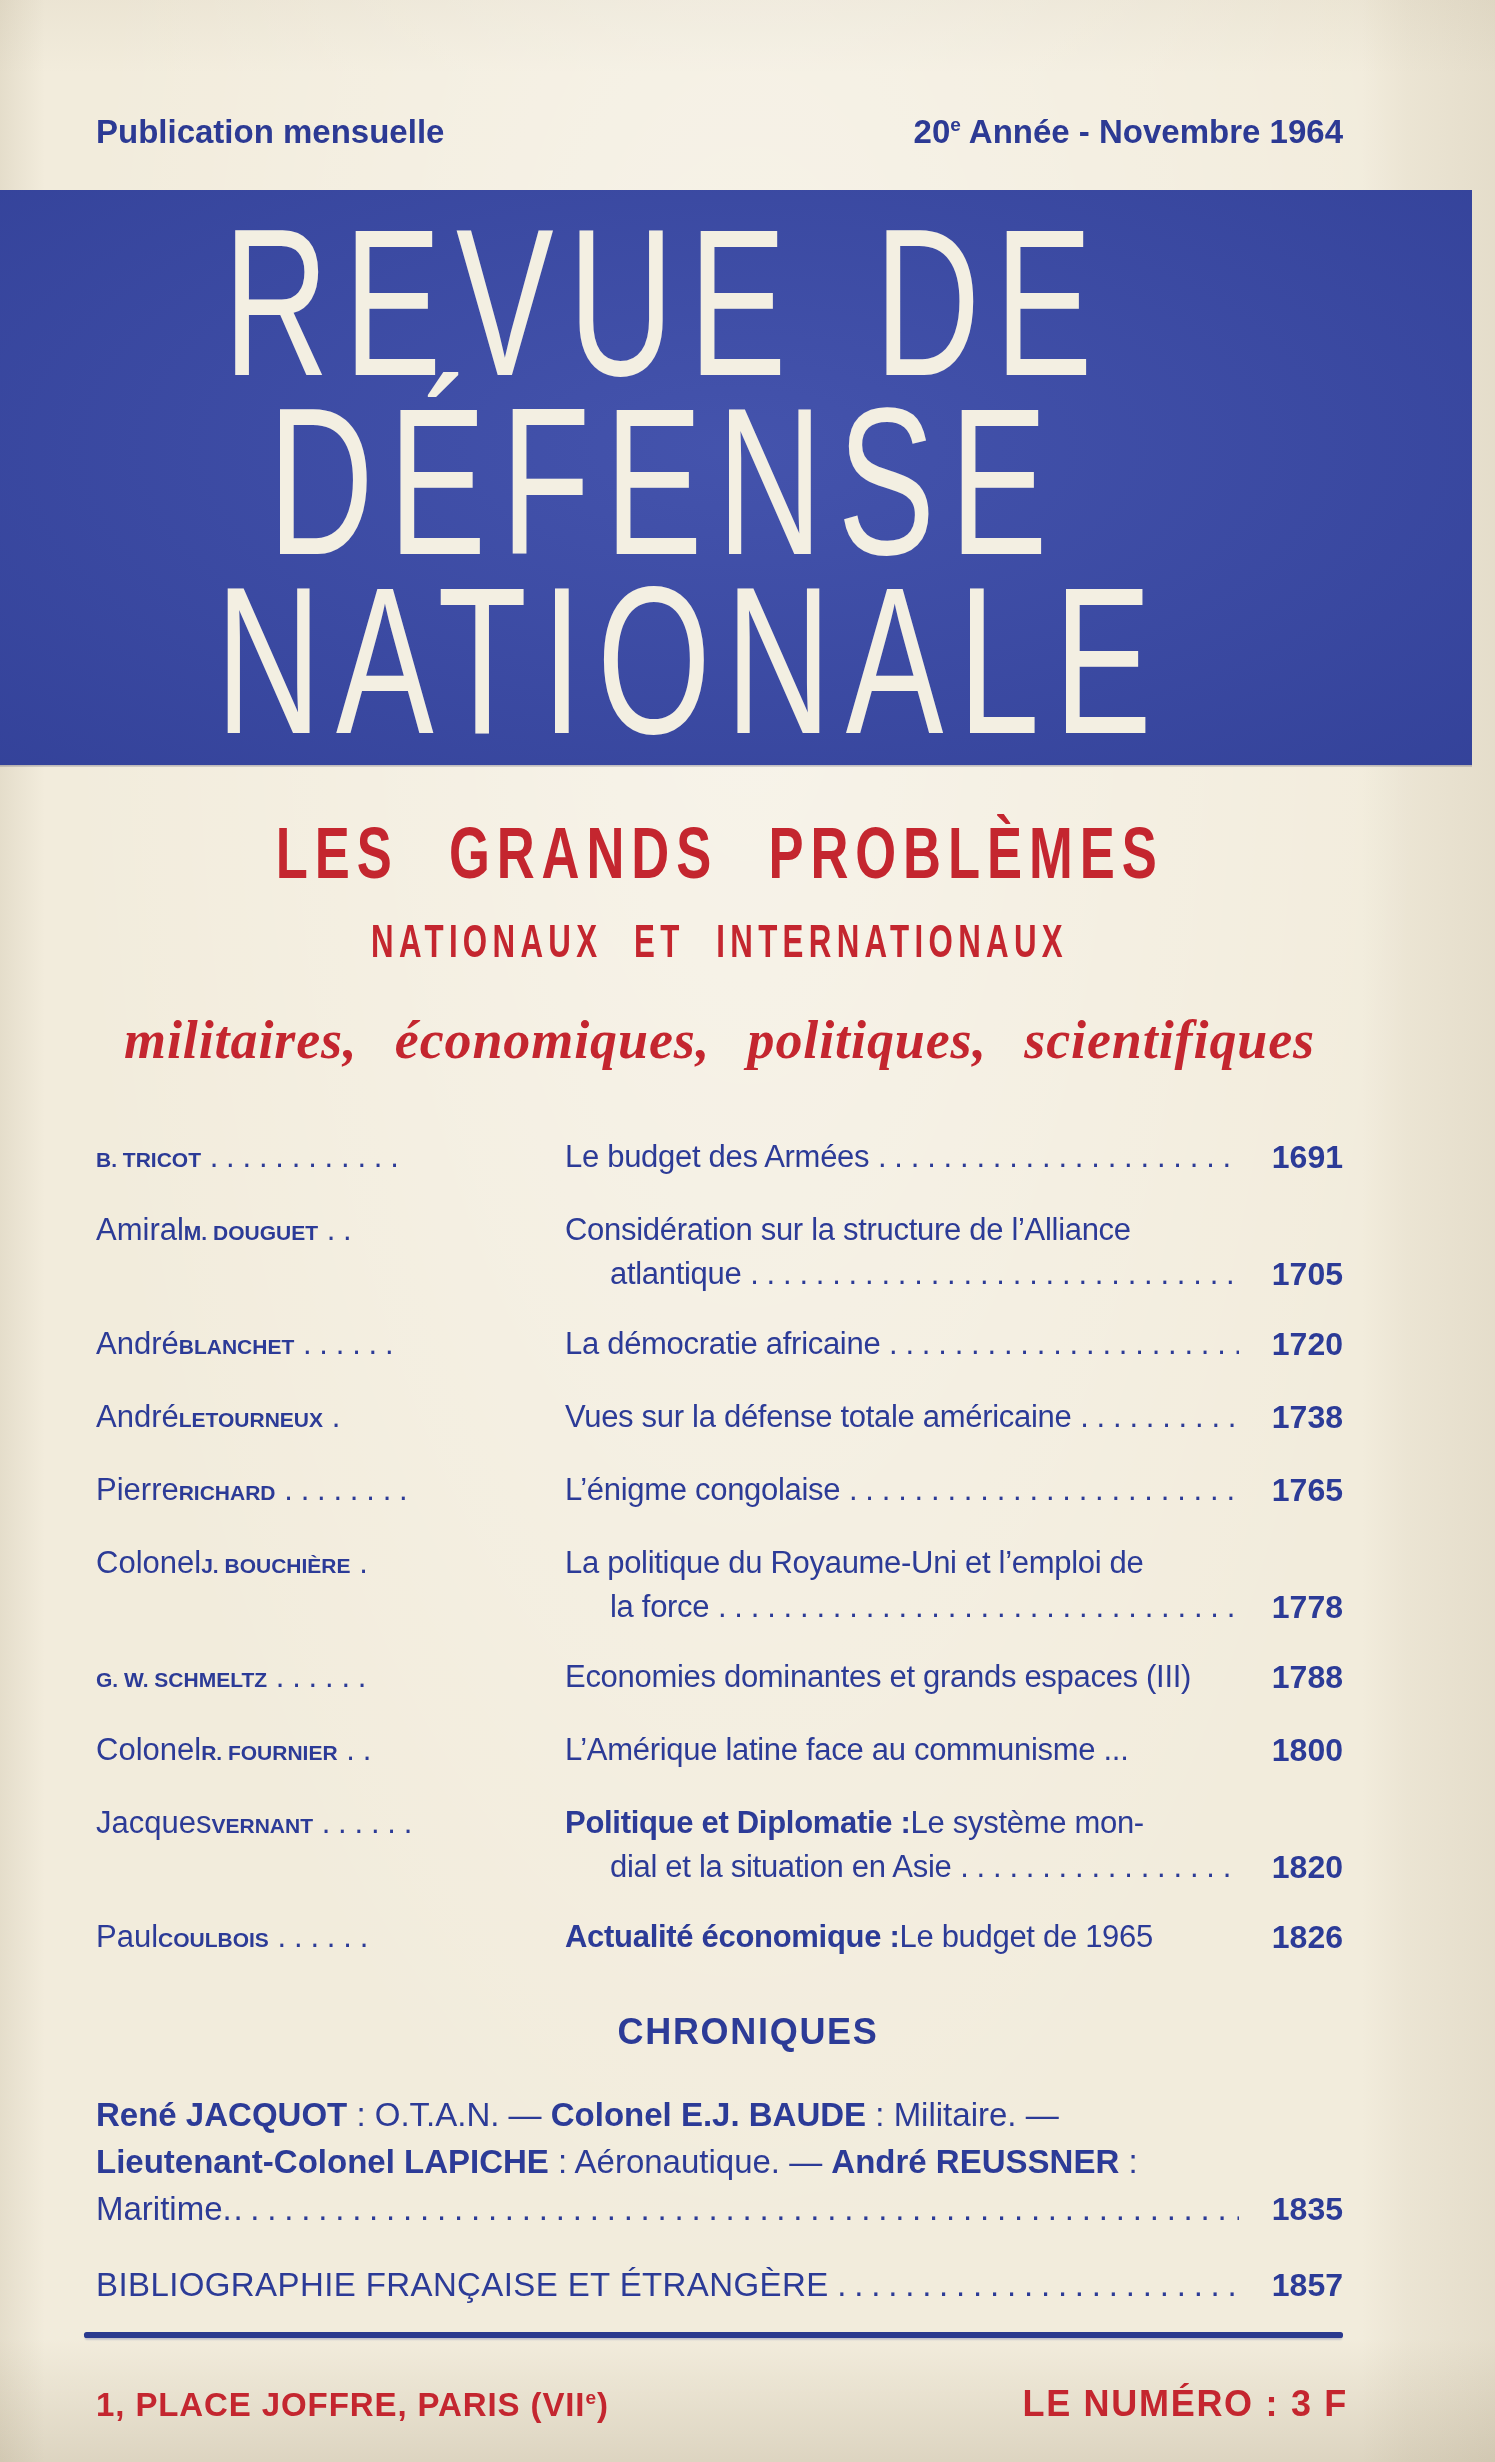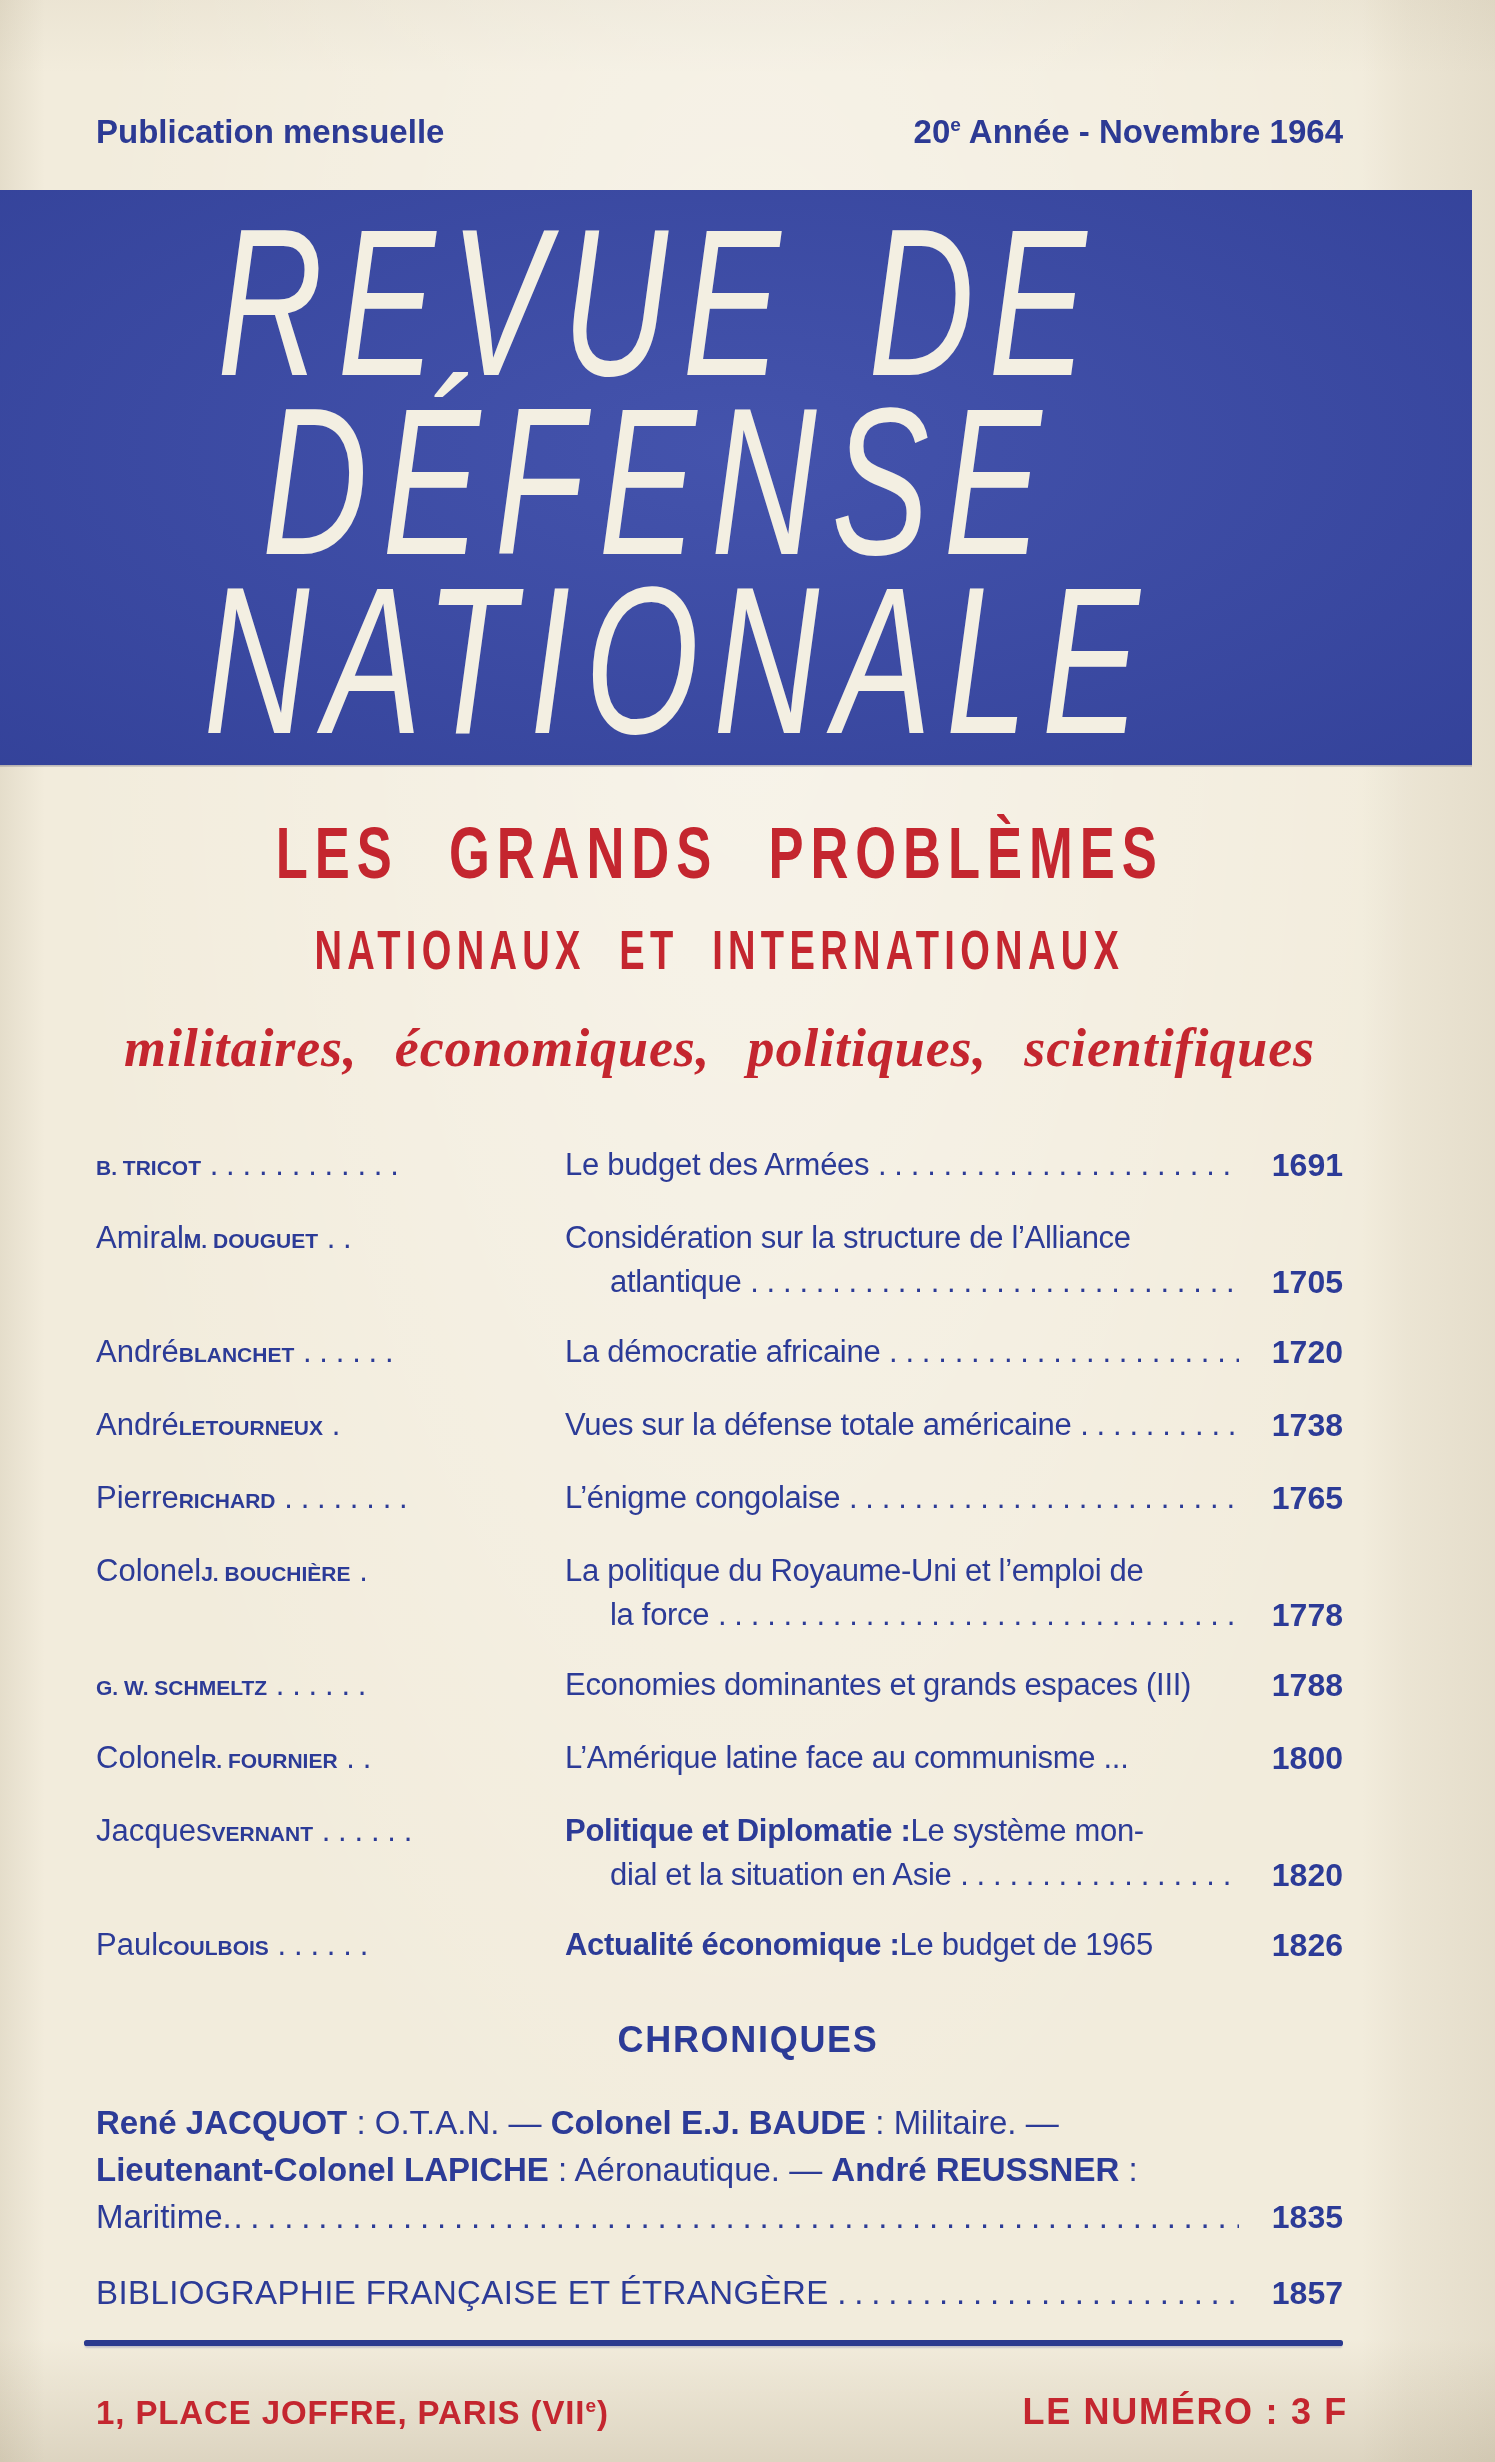--- a/index.html
+++ b/index.html
@@ -36,21 +36,21 @@
   }
   .banner .bline{line-height:179px;font-size:209px;font-weight:400;white-space:nowrap;}
   .banner .bline>span{display:inline-block;transform:scaleX(0.70);transform-origin:50% 50%;
     letter-spacing:21px;word-spacing:26px;}
 
   
   .redhead{text-align:center;color:#c4262f;margin-top:44px;}
   .rh1{font-size:73px;font-weight:700;line-height:87px;white-space:nowrap;}
   .rh1>span{display:inline-block;transform:scaleX(0.72);transform-origin:50% 50%;
     letter-spacing:9.6px;word-spacing:40px;}
-  .rh2{font-size:56px;font-weight:700;line-height:77px;margin-top:15px;white-space:nowrap;}
+  .rh2{font-size:46px;font-weight:700;line-height:77px;margin-top:7px;white-space:nowrap;}
   .rh2>span{display:inline-block;transform:scaleX(0.68);transform-origin:50% 50%;
     letter-spacing:7.8px;word-spacing:26px;}
   .rh3{font-family:"Liberation Serif",serif;font-style:italic;font-weight:700;
     font-size:54px;line-height:78px;margin-top:21px;white-space:nowrap;
     letter-spacing:0.9px;word-spacing:23px;text-align:center;}
 
   
   .toc{margin-top:56px;font-size:31px;color:#2c3b97;}
   .toc-row{display:flex;margin-bottom:26px;}
   .author{display:flex;align-items:baseline;width:469px;flex:none;
@@ -92,21 +92,21 @@
 </head>
 <body>
 
 <div class="page">
 
   <div class="topbar pad" style="text-align:center;">
     <span>Publication mensuelle</span>
     <span><span>20</span><sup class="e">e</sup><span> Année - Novembre 1964</span></span>
   </div>
 
-  <div class="banner pad" style="padding-left:0;font-style:italic;">
+  <div class="banner pad" style="padding-left:12px;">
     <div class="bline"><span>REVUE DE</span></div>
     <div class="bline"><span>DÉFENSE</span></div>
     <div class="bline"><span>NATIONALE</span></div>
   </div>
 
   <div class="redhead pad">
     <div class="rh1"><span>LES GRANDS PROBLÈMES</span></div>
     <div class="rh2"><span>NATIONAUX ET INTERNATIONAUX</span></div>
     <div class="rh3">militaires, économiques, politiques, scientifiques</div>
   </div>

